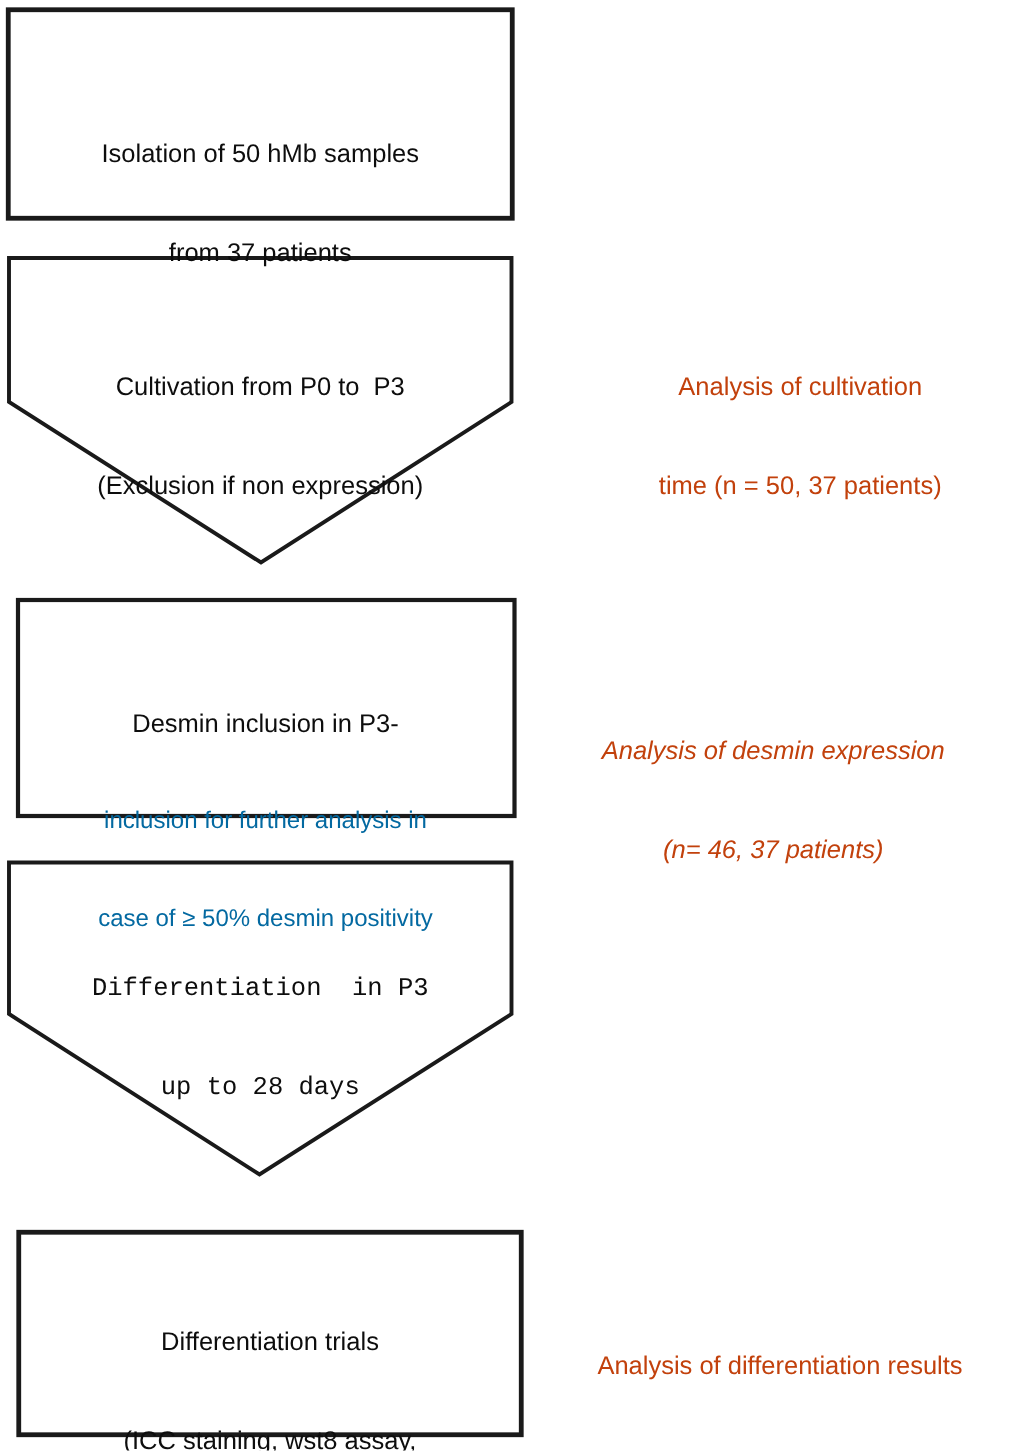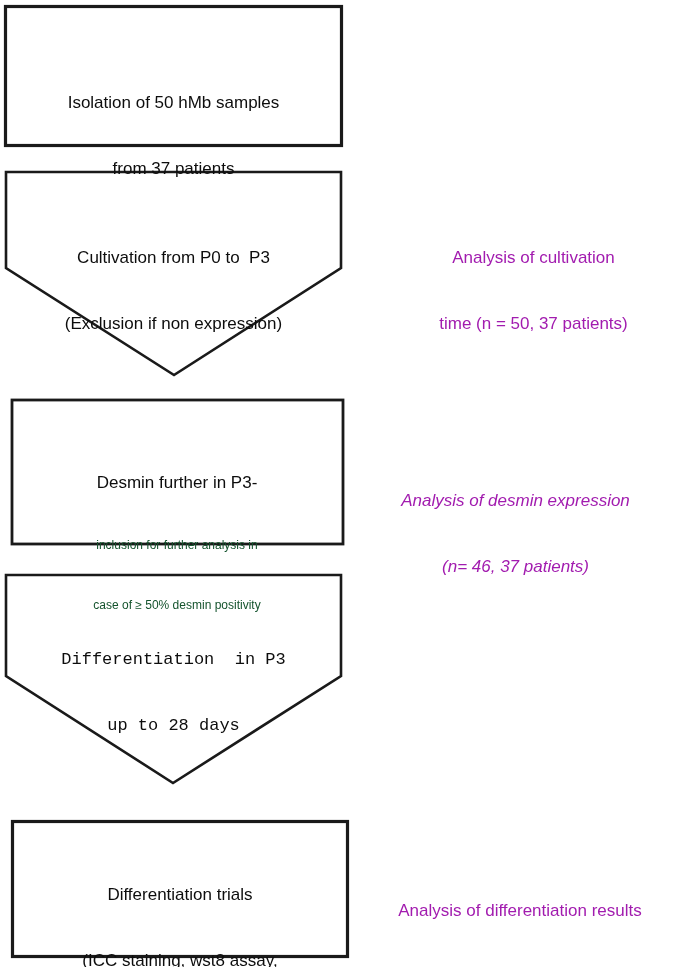--- a/index.html
+++ b/index.html
@@ -42,26 +42,26 @@
     line-height: 1.30;
     font-size: 17px;
     color: #0d0d0d;
     white-space: pre;
   }
   .side-text {
     position: absolute;
     text-align: center;
     line-height: 1.30;
     font-size: 17px;
-    color: #a21caf;
+    color: #c2410c;
     white-space: pre;
   }
   .muted {
-    color: #14532d;
-    font-size: 12px;
+    color: #0369a1;
+    font-size: 16px;
   }
   .tline { display: block; }
 
   
   #txt-isolation   { left: 4px;   top: 48px;  width: 339px; }
   #txt-cultivation { left: 5px;   top: 203px; width: 337px; }
   #txt-desmin      { left: 11px;  top: 428px; width: 332px; }
   #txt-diff-p3     { left: 5px;   top: 605px; width: 337px; font-family: Liberation Mono, monospace; }
   #txt-diff-trials { left: 11px;  top: 840px; width: 338px; }
 
@@ -91,21 +91,21 @@
     <span class="tline">Isolation of 50 hMb samples</span>
     <span class="tline">from 37 patients</span>
   </div>
 
   <div class="node-text" id="txt-cultivation">
     <span class="tline">Cultivation from P0 to  P3</span>
     <span class="tline">(Exclusion if non expression)</span>
   </div>
 
   <div class="node-text" id="txt-desmin">
-    <span class="tline">Desmin further in P3-</span>
+    <span class="tline">Desmin inclusion in P3-</span>
     <span class="tline muted">inclusion for further analysis in</span>
     <span class="tline muted">case of ≥ 50% desmin positivity</span>
   </div>
 
   <div class="node-text" id="txt-diff-p3">
     <span class="tline">Differentiation  in P3</span>
     <span class="tline">up to 28 days</span>
   </div>
 
   <div class="node-text" id="txt-diff-trials">

